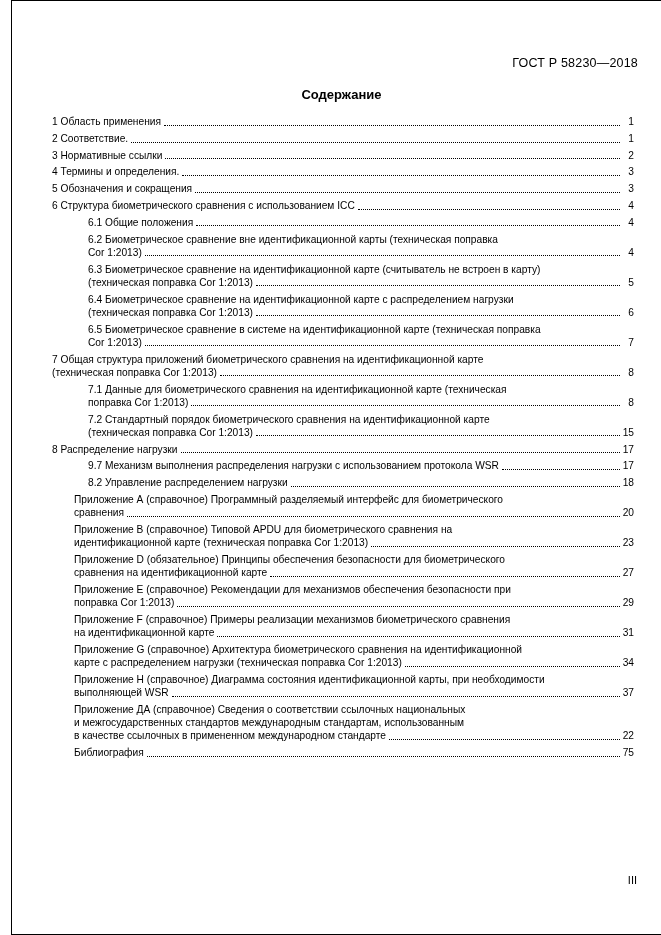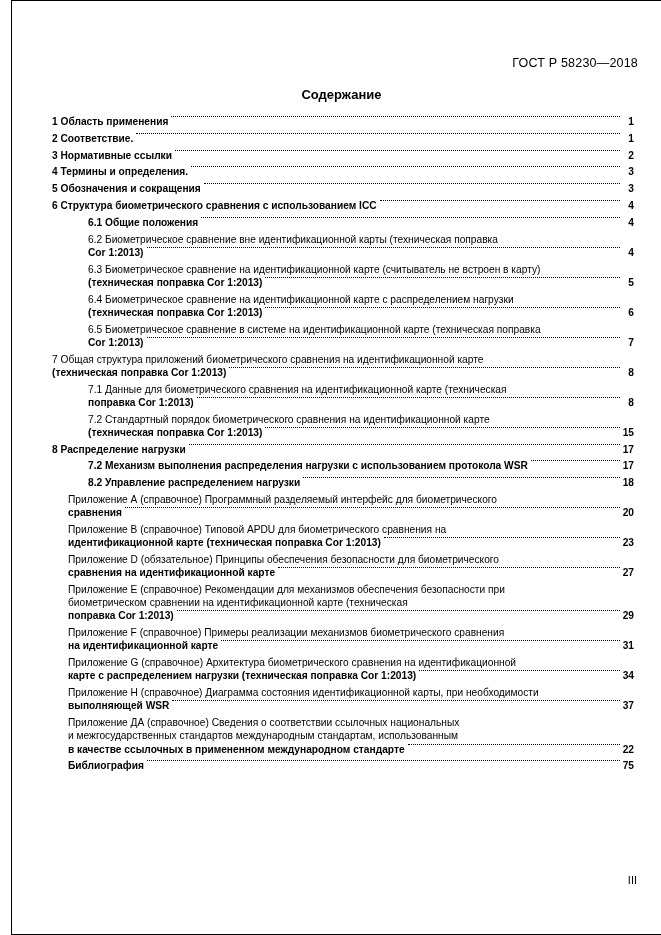--- a/index.html
+++ b/index.html
@@ -49,23 +49,22 @@
   .toc-entry {
     display: block;
     position: relative;
     font-size: 10.2px;
     line-height: 13.2px;
     margin-bottom: 3.6px;
     color: #000;
   }
   .toc-line {
     display: flex;
-    align-items: flex-start;
+    align-items: flex-end;
     width: 100%;
-    font-weight: bold;
   }
   .toc-text {
     white-space: pre-wrap;
   }
   .leader {
     flex: 1 1 auto;
     margin: 0 2px 2.5px 3px;
     height: 1px;
     border-bottom: 1px dotted #000;
     min-width: 6px;
@@ -76,21 +75,21 @@
     text-align: right;
     min-width: 12px;
   }
   .cont-line {
     display: block;
     white-space: pre-wrap;
   }
   
   .lvl0 { margin-left: 0px; }
   .lvl1 { margin-left: 36px; }
-  .lvl2 { margin-left: 16px; }
+  .lvl2 { margin-left: 22px; }
   .change-bar {
     position: absolute;
     width: 1.4px;
     background: #000;
     right: 8px;
   }
   .footer-page {
     position: absolute;
     right: 34px;
     bottom: 48px;
@@ -214,21 +213,21 @@
       </div>
       <div class="toc-entry lvl0">
         <div class="toc-line">
           <span class="toc-text">8 Распределение нагрузки</span>
           <span class="leader"></span>
           <span class="pageno">17</span>
         </div>
       </div>
       <div class="toc-entry lvl1">
         <div class="toc-line">
-          <span class="toc-text">7.2 Механизм выполнения распределения нагрузки с использованием протокола WSR</span>
+          <span class="toc-text">9.7 Механизм выполнения распределения нагрузки с использованием протокола WSR</span>
           <span class="leader"></span>
           <span class="pageno">17</span>
         </div>
       </div>
       <div class="toc-entry lvl1">
         <div class="toc-line">
           <span class="toc-text">8.2 Управление распределением нагрузки</span>
           <span class="leader"></span>
           <span class="pageno">18</span>
         </div>
@@ -252,21 +251,20 @@
       <div class="toc-entry lvl2">
         <div class="cont-line">Приложение D (обязательное) Принципы обеспечения безопасности для биометрического</div>
         <div class="toc-line">
           <span class="toc-text">сравнения на идентификационной карте</span>
           <span class="leader"></span>
           <span class="pageno">27</span>
         </div>
       </div>
       <div class="toc-entry lvl2">
         <div class="cont-line">Приложение Е (справочное) Рекомендации для механизмов обеспечения безопасности при</div>
-        <div class="cont-line">биометрическом сравнении на идентификационной карте (техническая</div>
         <div class="toc-line">
           <span class="toc-text">поправка Cor 1:2013)</span>
           <span class="leader"></span>
           <span class="pageno">29</span>
         </div>
       </div>
       <div class="toc-entry lvl2">
         <div class="cont-line">Приложение F (справочное) Примеры реализации механизмов биометрического сравнения</div>
         <div class="toc-line">
           <span class="toc-text">на идентификационной карте</span>

